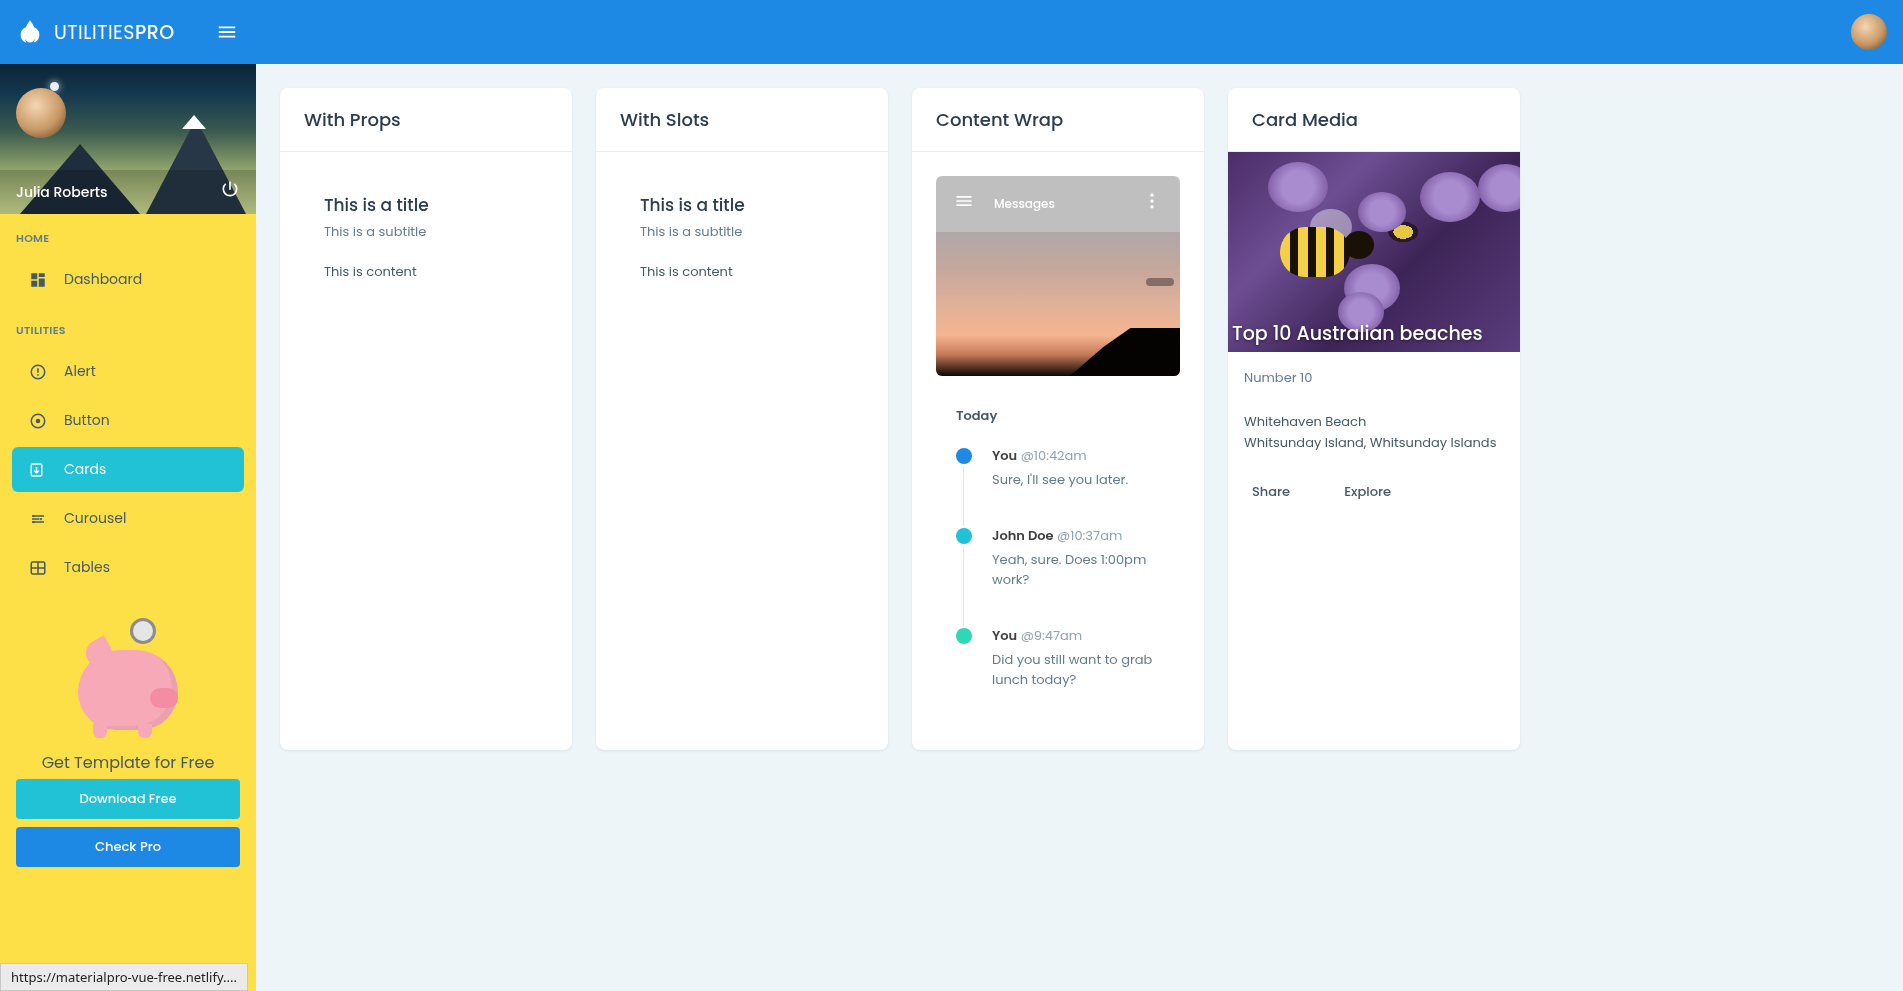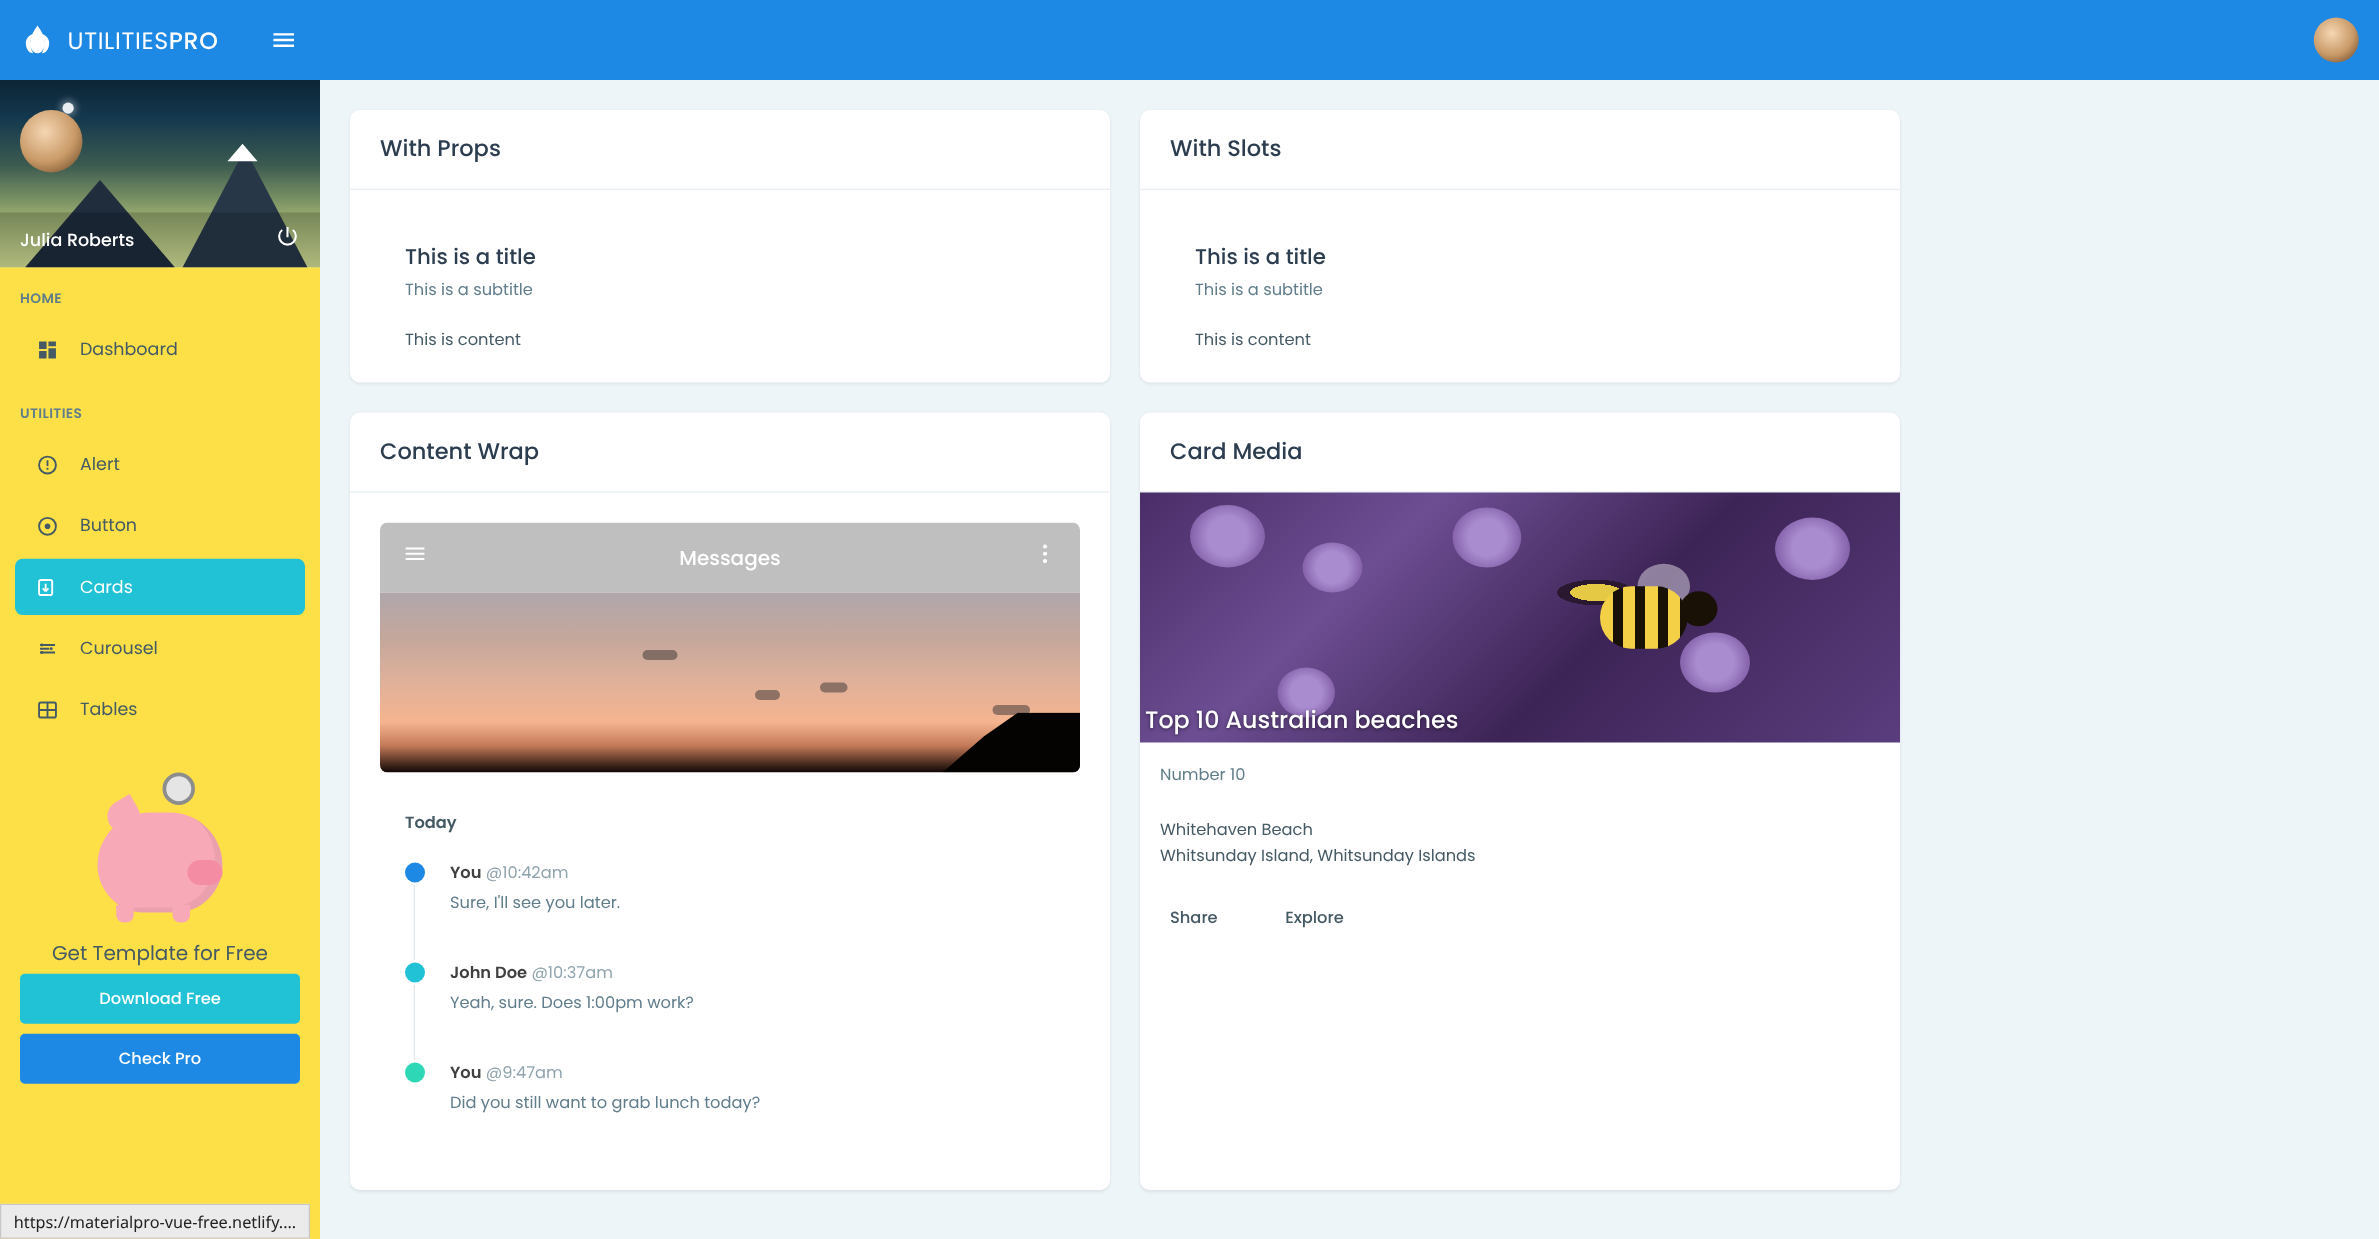--- a/index.html
+++ b/index.html
@@ -38,31 +38,31 @@
 .piggy-snout { width:28px; height:20px; background:#f48ca3; border-radius:10px; position:absolute; bottom:30px; right:10px; }
 .piggy-leg { width:14px; height:14px; background:#f7a9b7; border-radius:0 0 6px 6px; position:absolute; bottom:0; }
 .piggy-leg.l1 { left:25px; } .piggy-leg.l2 { left:70px; }
 .piggy-coin { width:26px; height:26px; border:3px solid #8d8d8d; border-radius:50%; background:#e5e5e5; position:absolute; top:0; left:62px; }
 .promo-title { font-size: 16px; font-weight:400; color:#455a64; margin-bottom:4px; }
 .btn { display:block; width:100%; padding: 10px 0; border:none; border-radius:4px; font-size:13px; font-weight:500; cursor:pointer; margin-bottom:8px; color:#fff; }
 .btn-teal { background:#21c1d6; }
 .btn-blue { background:#1e88e5; }
 
 .main { position:absolute; top:64px; left:256px; right:0; bottom:0; overflow-y:auto; padding: 24px 200px 100px 24px; }
-.grid { display:grid; grid-template-columns: 1fr 1fr; gap: 24px; max-width: 1240px; }
+.grid { display:grid; grid-template-columns: 1fr 1fr 1fr 1fr; gap: 24px; max-width: 1240px; }
 .card { background:#fff; border-radius:8px; box-shadow: 0 1px 3px rgba(0,0,0,0.08); overflow:hidden; }
 .card-header { padding: 18px 24px; font-size: 18px; font-weight:500; color:#2b3d4f; border-bottom: 1px solid #e8eef2; }
 .card-body { padding: 40px 24px 24px; }
 .card-title { font-size: 17px; font-weight:500; color:#2b3d4f; padding:0 20px; }
 .card-subtitle { font-size: 13px; color:#607d8b; padding: 4px 20px 20px; }
 .card-text { font-size: 13px; color:#455a64; padding: 0 20px; }
 
 .cw-body { padding: 24px; }
 .media-bar { display:flex; align-items:center; gap:20px; height:56px; padding: 0 18px; color:#fff; background: rgba(0,0,0,0.25); position:relative; }
-.media-title { font-size: 16px; font-weight:500; flex:1;text-align:center; }
+.media-title { font-size: 12px; font-weight:500; flex:1; }
 .media-more { cursor:pointer; }
 .media-img { height: 144px; background: linear-gradient(180deg, #b0a7ab 0%, #c4a79c 25%, #e0b19a 50%, #f5b48f 72%, #c47a58 85%, #0e0604 100%); position:relative; }
 .cloud { position:absolute; width:28px; height:8px; background:rgba(70,60,58,0.55); border-radius:6px; }
 .c1{ top:46px; left:210px; } .c2{ top:72px; left:352px; width:22px; } .c3{ top:78px; left:300px; width:20px; } .c4{ top:90px; left:490px; width:30px; }
 .silh { position:absolute; bottom:0; right:0; width:110px; height:48px; background:#050302; clip-path: polygon(100% 100%, 0 100%, 30% 40%, 55% 0, 100% 0); }
 .timeline-wrap { padding: 30px 20px 0; }
 .tl-heading { font-size: 13px; font-weight:600; color:#455a64; margin-bottom:20px; }
 .tl-item { display:flex; gap:20px; padding-bottom:36px; position:relative; }
 .tl-item::before { content:''; position:absolute; left:7px; top:20px; bottom:0; width:1px; background:#e0e6ea; }
 .tl-item:last-child::before { display:none; }

